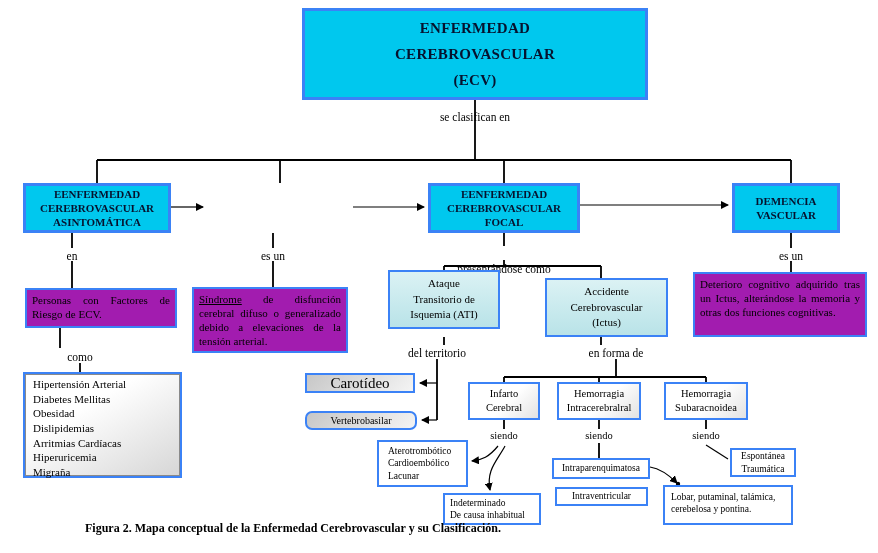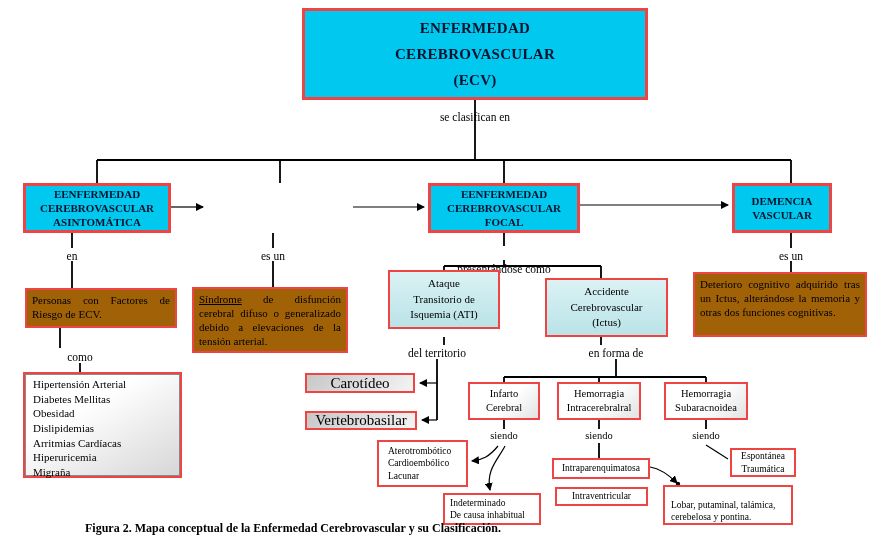--- a/index.html
+++ b/index.html
@@ -2,27 +2,27 @@
 <html><head>
 <meta charset="utf-8">
 <style>
   html,body{margin:0;padding:0;background:#fff;}
   #canvas{position:relative;width:878px;height:553px;background:#fff;overflow:hidden;
           font-family:"Liberation Serif",serif;color:#000;}
   #wires{position:absolute;left:0;top:0;pointer-events:none;}
   .t{fill:none;stroke:#000;stroke-width:1.8;}
   .a{fill:none;stroke:#000;stroke-width:1.2;marker-end:url(#arr);}
   .p{fill:none;stroke:#000;stroke-width:1.2;}
-  .box{position:absolute;box-sizing:border-box;border:2px solid #ef4444;background:#fff;}
+  .box{position:absolute;box-sizing:border-box;border:2px solid #3b82f6;background:#fff;}
   .cy{background:#00c8ee;border-width:3px;font-weight:bold;color:#06122e;
       display:flex;align-items:center;justify-content:center;text-align:center;
       white-space:pre-line;}
   .root{font-size:15px;line-height:1.75;letter-spacing:.3px;}
   .lvl2{font-size:11px;line-height:1.3;}
-  .pale{background:#a16207;}
+  .pale{background:#a21caf;}
   .palegrad{background:linear-gradient(180deg,#dbf2f4,#b9e3e8);}
   .graygrad{background:linear-gradient(135deg,#c7c7c7,#f4f4f4);}
   .whitegrad{background:linear-gradient(135deg,#ffffff 55%,#e2e2e2);}
   .listgrad{background:linear-gradient(150deg,#ffffff 35%,#d6d6d6);box-shadow:inset 0 0 0 1px #8a8a8a;}
   .para{font-size:11px;line-height:1.28;text-align:justify;padding:3px 5px;}
   .cc{display:flex;align-items:center;justify-content:center;text-align:center;white-space:pre-line;}
   .small{font-size:9.5px;line-height:1.3;}
   .pre{white-space:pre-line;}
   .lbl{position:absolute;font-size:11.5px;text-align:center;}
   .u{text-decoration:underline;}
@@ -74,21 +74,21 @@
 (ECV)</div>
 
   <div class="lbl" style="left:375px;top:111px;width:200px;font-family:Liberation Serif, serif;">se clasifican en</div>
 
   <div class="box cy lvl2" style="left:23px;top:183px;width:148px;height:50px;">EENFERMEDAD
 CEREBROVASCULAR
 ASINTOMÁTICA</div>
   <div class="box cy lvl2" style="left:428px;top:183px;width:152px;height:50px;">EENFERMEDAD
 CEREBROVASCULAR
 FOCAL</div>
-  <div class="box cy lvl2" style="left:732px;top:183px;width:100px;height:50px;">DEMENCIA
+  <div class="box cy lvl2" style="left:732px;top:183px;width:108px;height:50px;">DEMENCIA
 VASCULAR</div>
 
   <div class="lbl" style="left:42px;top:250px;width:60px;">en</div>
   <div class="lbl" style="left:243px;top:250px;width:60px;">es un</div>
   <div class="lbl" style="left:424px;top:247px;width:160px;margin-top:16px;">presentándose como</div>
   <div class="lbl" style="left:761px;top:250px;width:60px;">es un</div>
 
   <div class="box pale para" style="left:25px;top:288px;width:152px;height:40px;">Personas con Factores de Riesgo de ECV.</div>
 
   <div class="box pale para" style="left:192px;top:287px;width:156px;height:66px;">
@@ -112,21 +112,21 @@
 Transitorio de
 Isquemia (ATI)</div>
   <div class="box palegrad cc" style="left:545px;top:278px;width:123px;height:59px;font-size:11px;line-height:1.45;">Accidente
 Cerebrovascular
 (Ictus)</div>
 
   <div class="lbl" style="left:387px;top:347px;width:100px;">del territorio</div>
   <div class="lbl" style="left:566px;top:347px;width:100px;">en forma de</div>
 
   <div class="box graygrad cc" style="left:305px;top:373px;width:110px;height:20px;font-size:15px;">Carotídeo</div>
-  <div class="box graygrad cc" style="left:305px;top:411px;width:112px;height:19px;font-size:15px;">Vertebrobasilar</div>
+  <div class="box graygrad cc" style="left:305px;top:411px;width:112px;height:19px;font-size:10px;border-radius:7px;">Vertebrobasilar</div>
 
   <div class="box whitegrad cc" style="left:468px;top:382px;width:72px;height:38px;font-size:10.5px;line-height:1.35;">Infarto
 Cerebral</div>
   <div class="box whitegrad cc" style="left:557px;top:382px;width:84px;height:38px;font-size:10.5px;line-height:1.35;">Hemorragia
 Intracerebralral</div>
   <div class="box whitegrad cc" style="left:664px;top:382px;width:84px;height:38px;font-size:10.5px;line-height:1.35;">Hemorragia
 Subaracnoidea</div>
 
   <div class="lbl" style="left:474px;top:430px;width:60px;font-size:10.5px;">siendo</div>
   <div class="lbl" style="left:569px;top:430px;width:60px;font-size:10.5px;">siendo</div>
@@ -134,21 +134,21 @@
 
   <div class="box small pre" style="left:377px;top:440px;width:91px;height:47px;padding:3px 9px;">Aterotrombótico
 Cardioembólico
 Lacunar</div>
   <div class="box small pre" style="left:443px;top:493px;width:98px;height:32px;padding:2px 5px;">Indeterminado
 De causa inhabitual</div>
 
   <div class="box small cc" style="left:552px;top:458px;width:98px;height:21px;">Intraparenquimatosa</div>
   <div class="box small cc" style="left:555px;top:487px;width:93px;height:19px;">Intraventricular</div>
 
-  <div class="box small pre" style="left:663px;top:485px;width:130px;height:40px;padding:12px 6px;">Lobar, putaminal, talámica,
+  <div class="box small pre" style="left:663px;top:485px;width:130px;height:40px;padding:4px 6px;">Lobar, putaminal, talámica,
 cerebelosa y pontina.</div>
 
   <div class="box small cc" style="left:730px;top:448px;width:66px;height:29px;">Espontánea
 Traumática</div>
 
   <div id="caption" style="left:85px;top:521px;width:520px;">Figura 2. Mapa conceptual de la Enfermedad Cerebrovascular y su Clasificación.</div>
 
 </div>
 
 </body></html>

